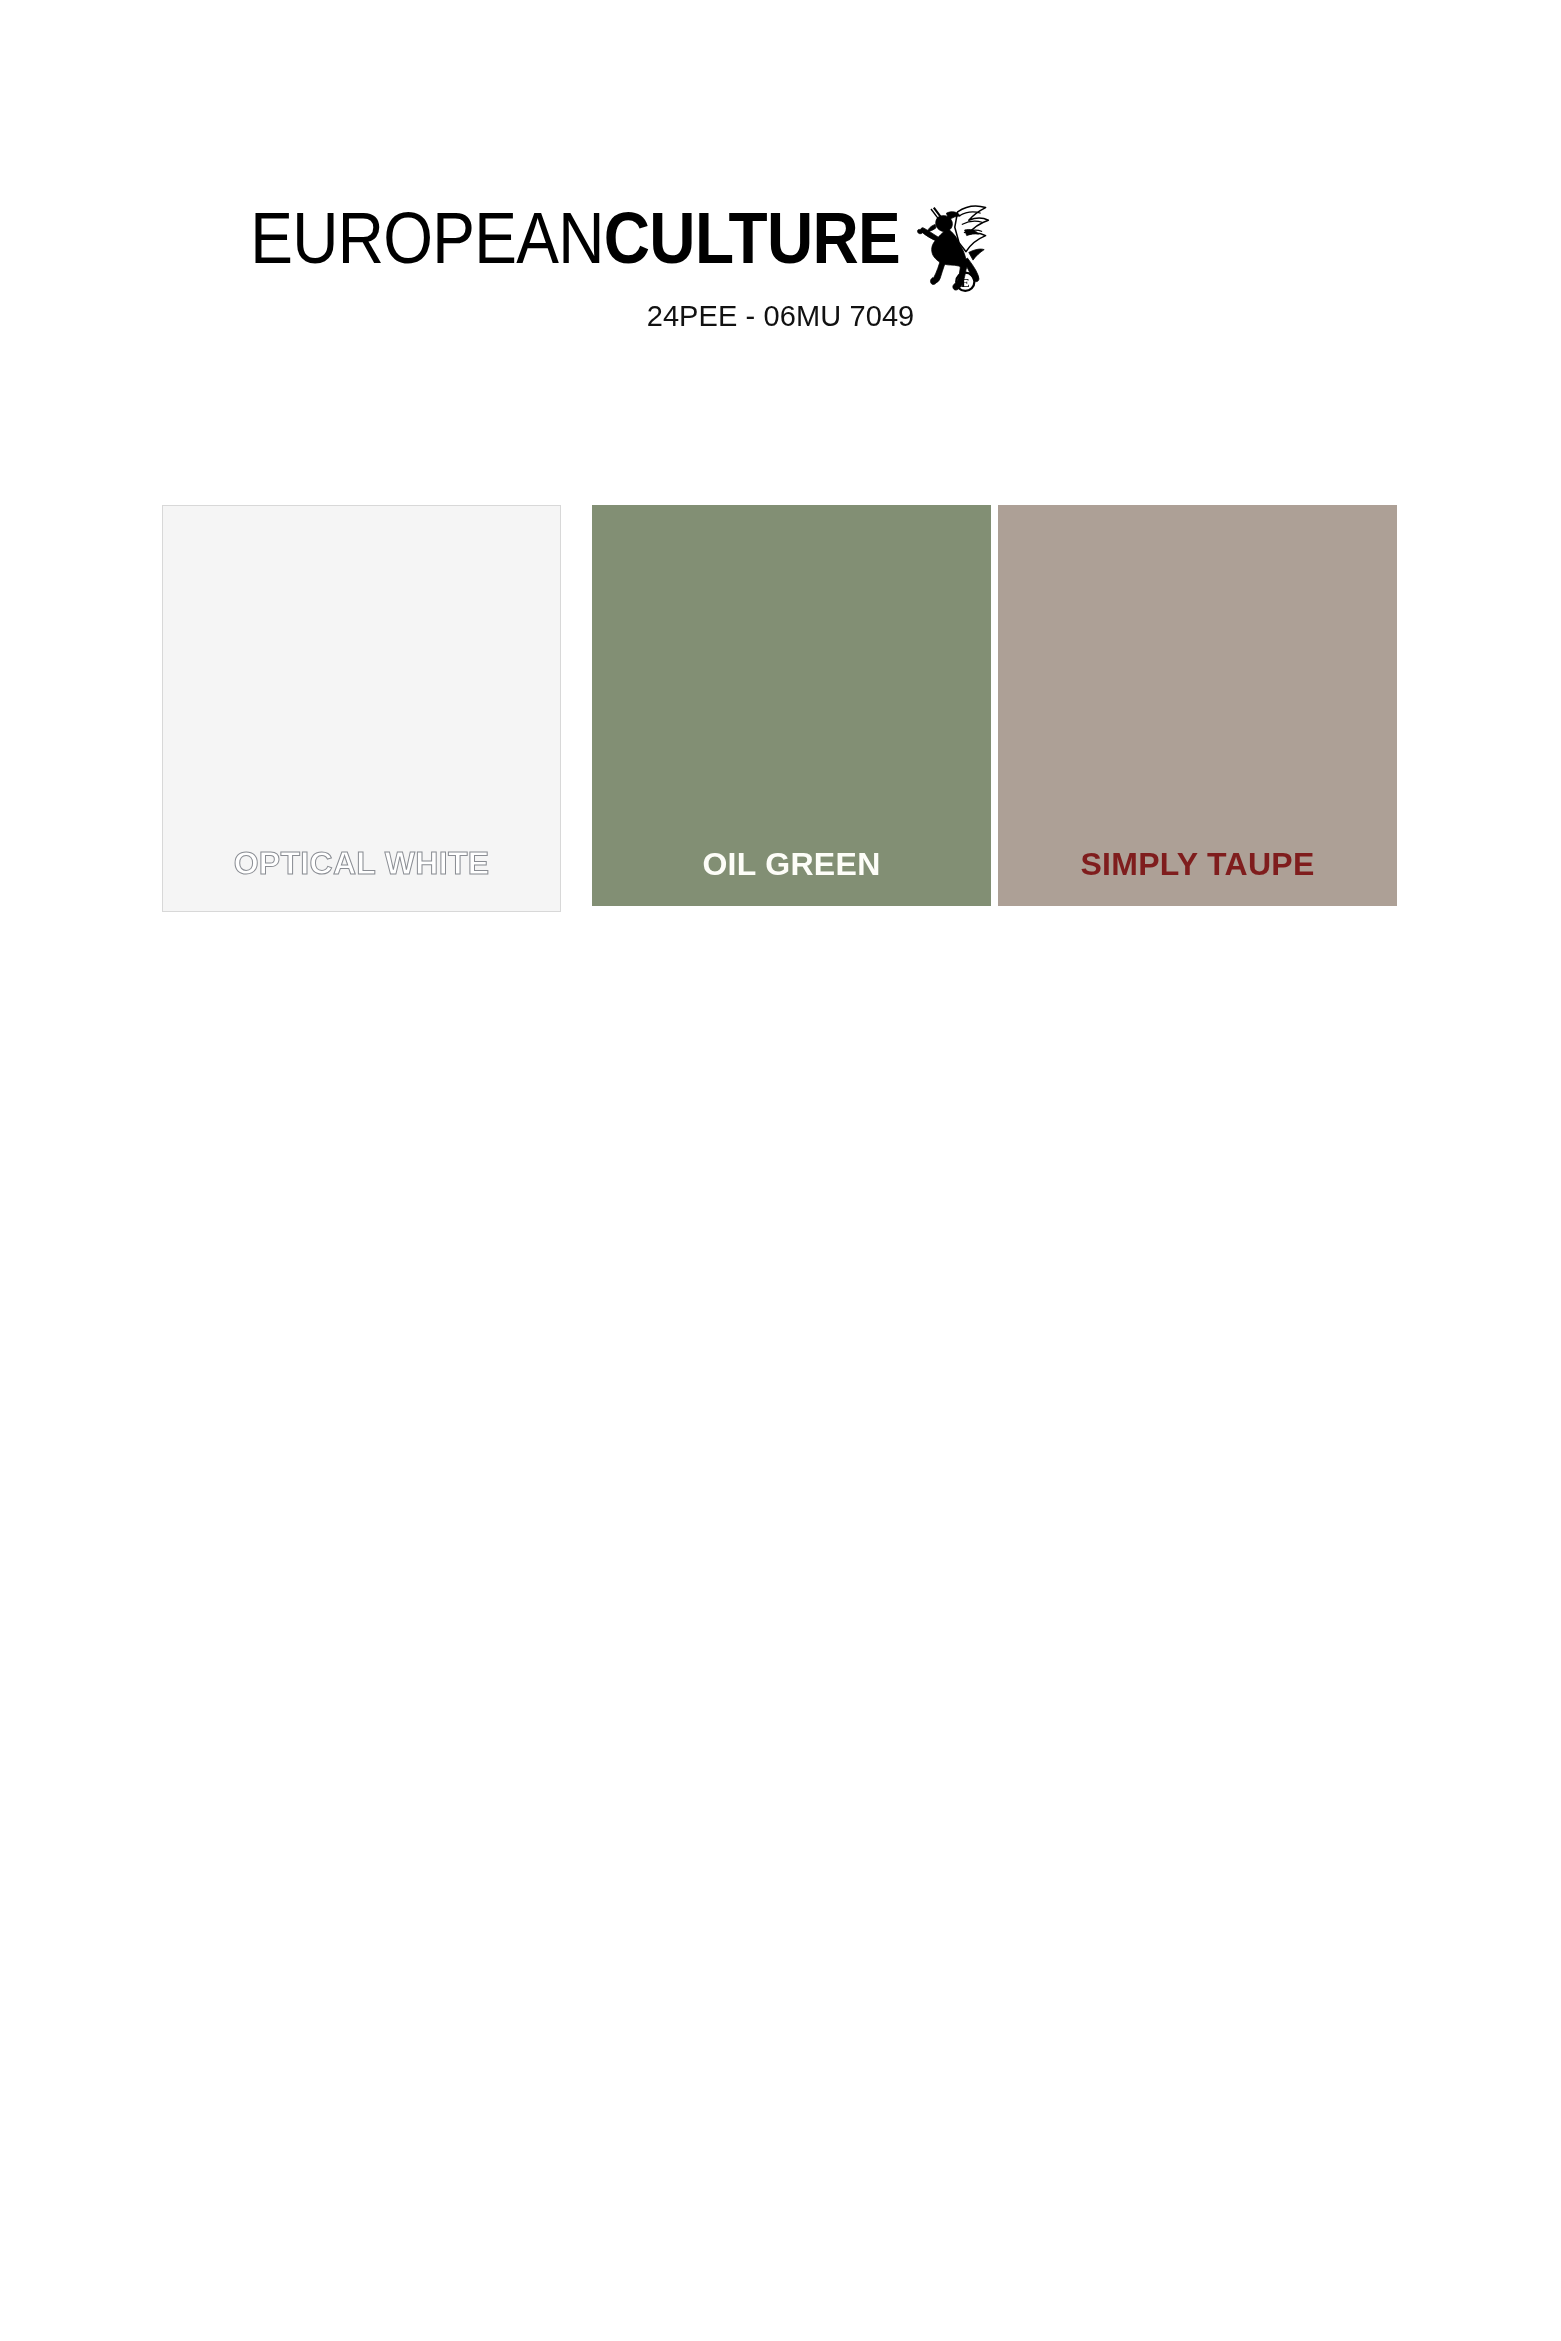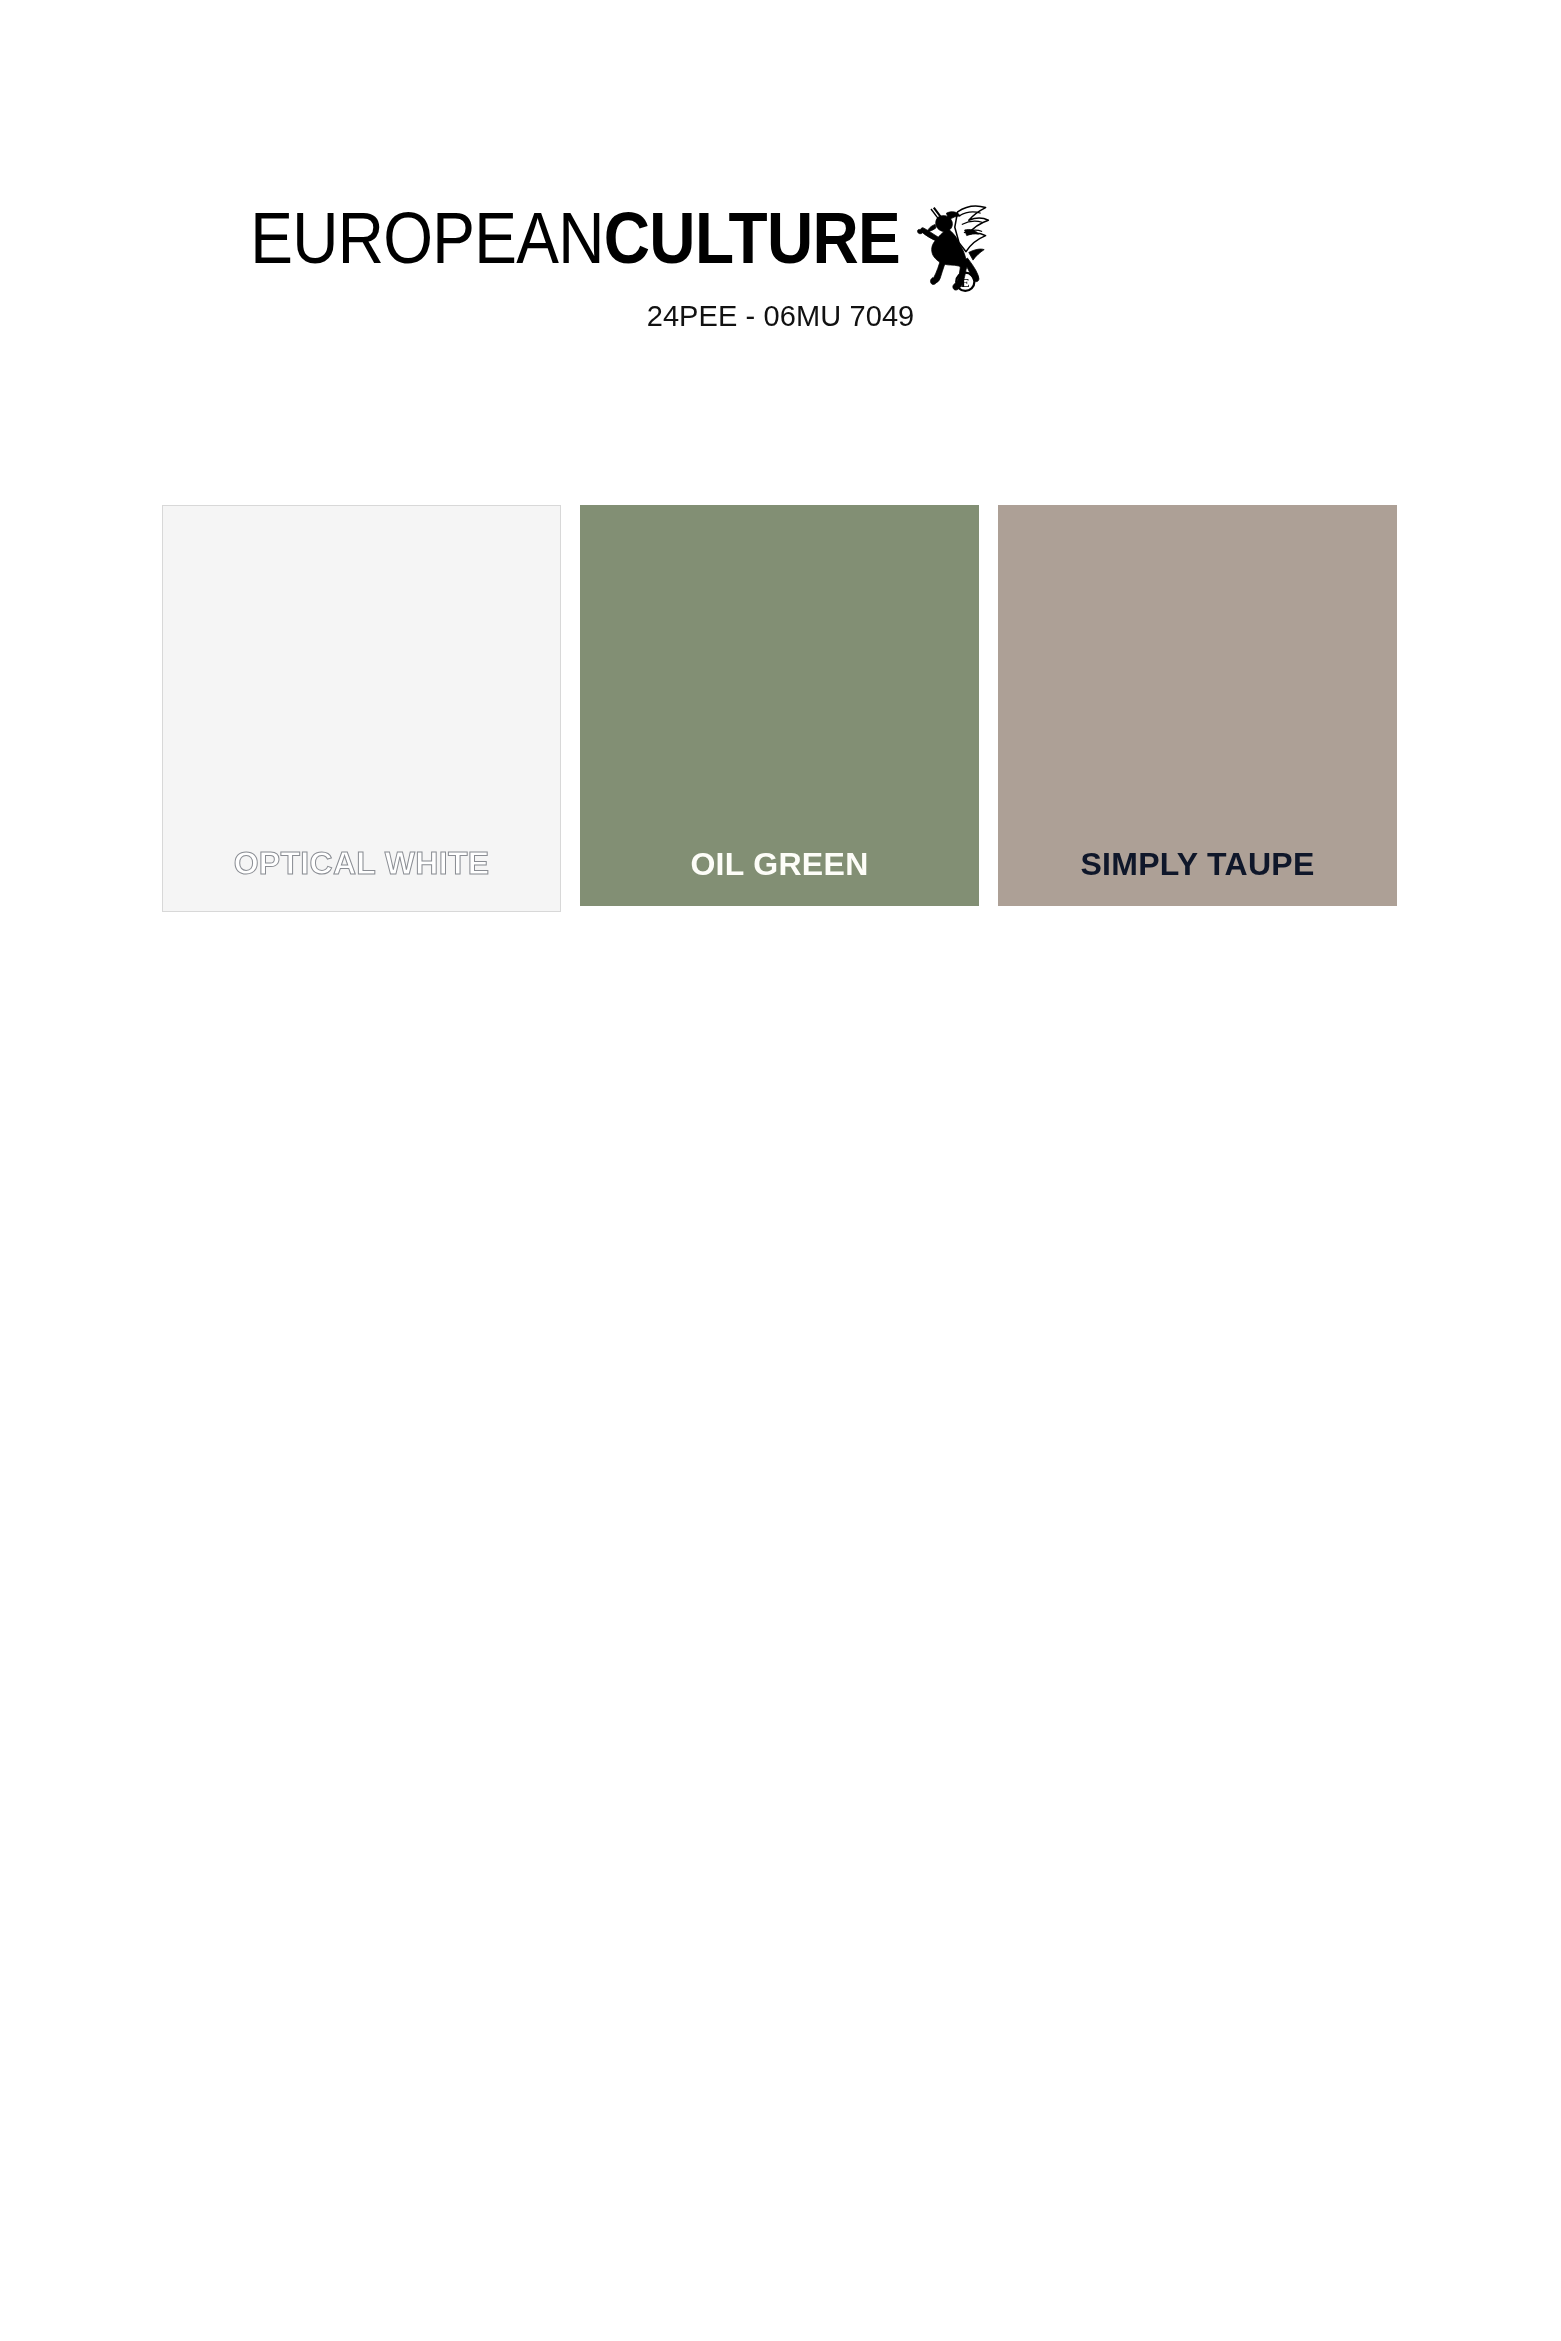--- a/index.html
+++ b/index.html
@@ -182,22 +182,22 @@
 
   <div class="doc-code">24PEE - 06MU 7049</div>
 </div>
 
 <div class="swatch-row">
 
   <div class="swatch swatch-1" style="background-color: rgb(245, 245, 245); border: 1.4px solid rgb(216, 216, 216);">
     <span class="swatch-label" style="color: rgb(255, 255, 255);">OPTICAL WHITE</span>
   </div>
 
-  <div class="swatch swatch-2" style="background-color: rgb(130, 143, 116);">
+  <div class="swatch swatch-2" style="background-color: rgb(130, 143, 116); margin-left: 12px;">
     <span class="swatch-label" style="color: rgb(253, 253, 248);">OIL GREEN</span>
   </div>
 
   <div class="swatch swatch-3" style="background-color: rgb(173, 160, 150);">
-    <span class="swatch-label" style="color: #0f172a;">SIMPLY TAUPE</span>
+    <span class="swatch-label" style="color: #7f1d1d;">SIMPLY TAUPE</span>
   </div>
 
 </div>
 
 
 </body></html>

